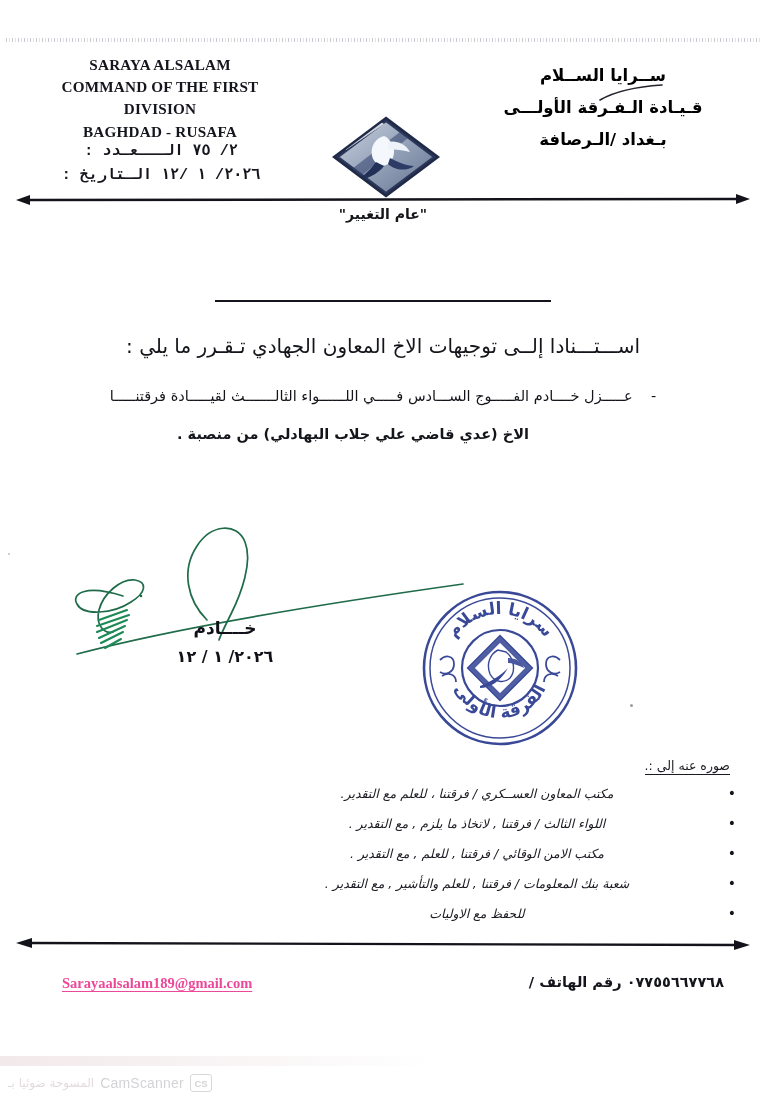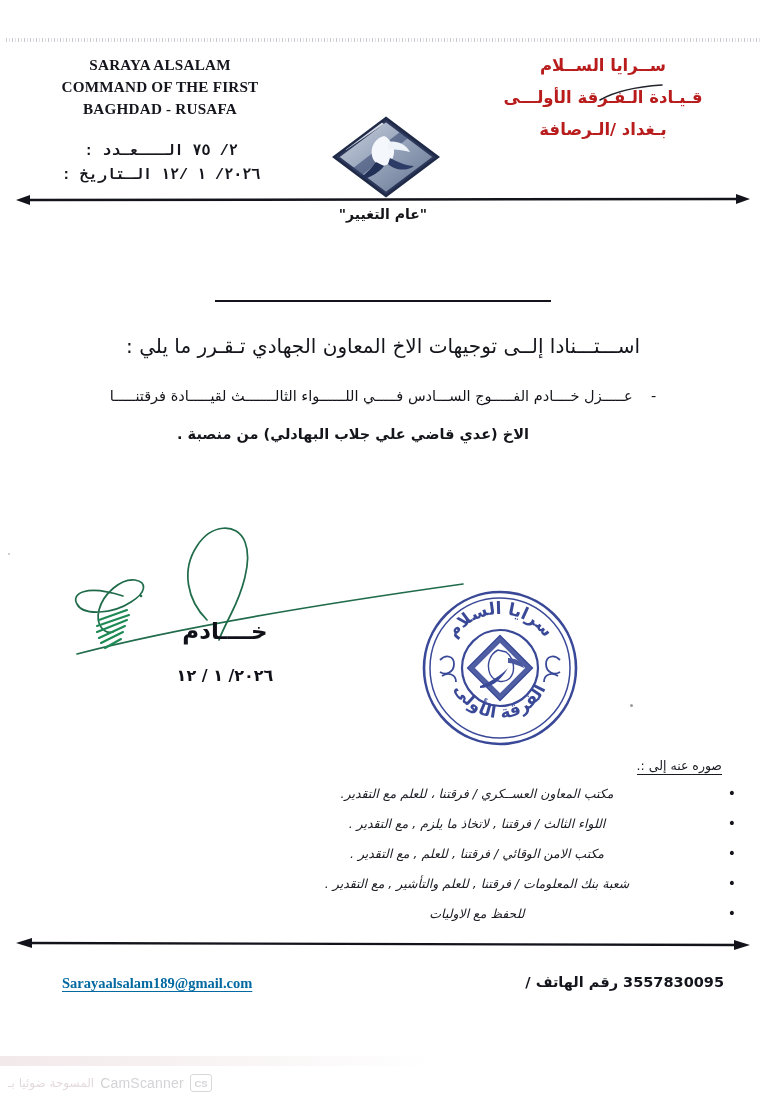--- a/index.html
+++ b/index.html
@@ -78,31 +78,31 @@
     font-family: Liberation Mono, monospace;
     font-weight: bold;
     font-size: 15px;
     line-height: 1.62;
     color: #15161d;
   }
   .hdr-meta div { white-space: nowrap; }
 
   .hdr-ar {
     position: absolute;
-    top: 2px;
+    top: 12px;
     right: 18px;
     width: 290px;
     text-align: center;
     direction: rtl;
     font-family: "DejaVu Sans", "Liberation Sans", sans-serif;
     font-weight: bold;
     font-size: 16.5px;
     line-height: 1.95;
     letter-spacing: 0.5px;
-    color: #b91c1c;
+    color: #000000;
   }
   .hdr-ar div { white-space: nowrap; }
 
   
   .pen-tick {
     position: absolute;
     top: 36px;
     right: 100px;
     width: 68px;
     height: 18px;
@@ -232,43 +232,43 @@
     top: 618px;
     left: 60px;
     width: 330px;
     text-align: center;
     direction: rtl;
     font-family: "DejaVu Sans", "Liberation Sans", sans-serif;
     font-weight: bold;
     color: #101118;
   }
   .sig-text .role {
-    font-size: 23px;
+    font-size: 17px;
     letter-spacing: 1px;
-    margin-bottom: 22px;
+    margin-bottom: 9px;
   }
   .sig-text .unit { font-size: 16px; margin-bottom: 9px; }
   .sig-text .place { font-size: 16px; margin-bottom: 9px; }
   .sig-text .date { font-size: 16px; letter-spacing: 1px; }
 
   
   .seal {
     position: absolute;
     top: 588px;
     left: 420px;
     width: 160px;
     height: 160px;
     opacity: 0.92;
   }
 
   
   .cc-head {
     position: absolute;
     top: 758px;
-    right: 44px;
+    right: 36px;
     direction: rtl;
     font-family: "DejaVu Sans", "Liberation Sans", sans-serif;
     font-size: 12.5px;
     color: #1a1b22;
     border-bottom: 1px solid #1a1b22;
     padding-bottom: 1px;
   }
   .cc-list {
     position: absolute;
     top: 786px;
@@ -301,21 +301,21 @@
 
   
   .footer-email {
     position: absolute;
     top: 975px;
     left: 62px;
     direction: ltr;
     font-family: "Liberation Serif", "DejaVu Serif", serif;
     font-weight: bold;
     font-size: 14.5px;
-    color: #0369a1;
+    color: #ec4899;
     text-decoration: underline;
     text-underline-offset: 3px;
   }
   .footer-phone {
     position: absolute;
     top: 974px;
     right: 42px;
     direction: rtl;
     font-family: "DejaVu Sans", "Liberation Sans", sans-serif;
     font-weight: bold;
@@ -384,20 +384,21 @@
 
 <div class="page">
 
   <div class="scan-top-noise"></div>
 
   <div class="header">
 
     <div class="hdr-en">
       <div>SARAYA ALSALAM</div>
       <div>COMMAND OF THE FIRST</div>
+      <div>DIVISION</div>
       <div>BAGHDAD - RUSAFA</div>
     </div>
 
     <div class="hdr-meta">
       <div>
         <span>٢/ ٧٥</span>
         <span>الـــعـدد :</span>
       </div>
       <div>
         <span>٢٠٢٦/ ١ /١٢</span>
@@ -528,21 +529,21 @@
   </ul>
 
   <svg class="arrow-rule bottom" viewBox="0 0 734 16" preserveAspectRatio="none">
     <line x1="12" y1="7" x2="722" y2="9" stroke="#13141b" stroke-width="2.4"></line>
     <polygon points="0,7 16,2 16,12" fill="#13141b"></polygon>
     <polygon points="734,9 718,4 718,14" fill="#13141b"></polygon>
   </svg>
 
   <div class="footer-email">Sarayaalsalam189@gmail.com</div>
   <div class="footer-phone">
-    <span>3557830095</span>
+    <span>٠٧٧٥٥٦٦٧٧٦٨</span>
     <span>رقم الهاتف /</span>
   </div>
 
   <div class="wm-streak"></div>
   <div class="watermark">
     <span class="wm-badge">CS</span>
     <span class="wm-label">CamScanner</span>
     <span class="wm-ar">المسوحة ضوئيا بـ</span>
   </div>
 

